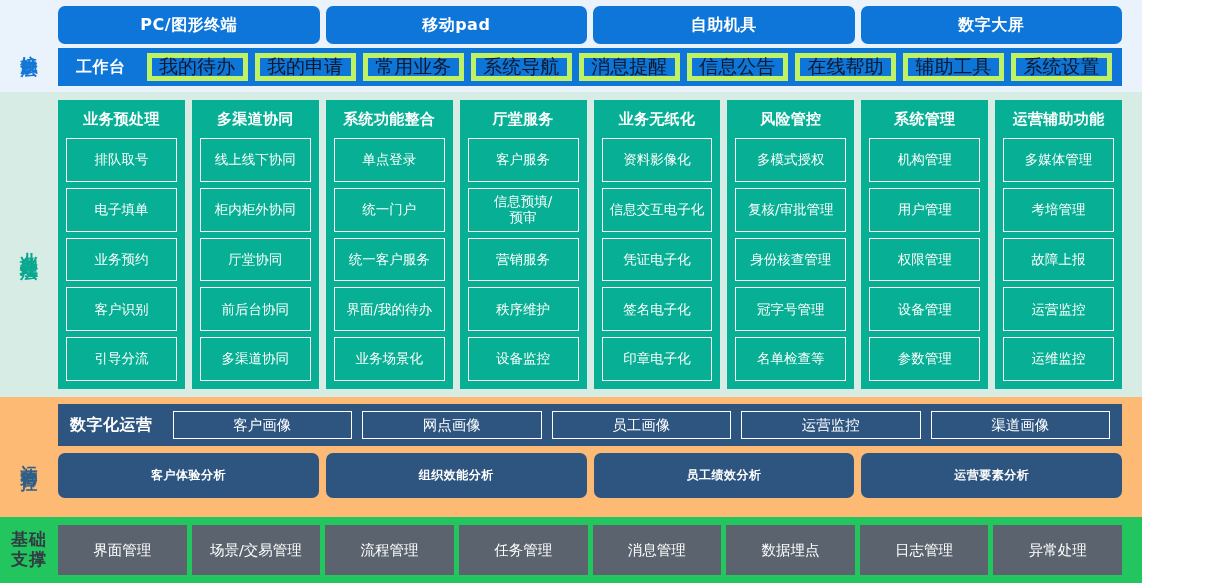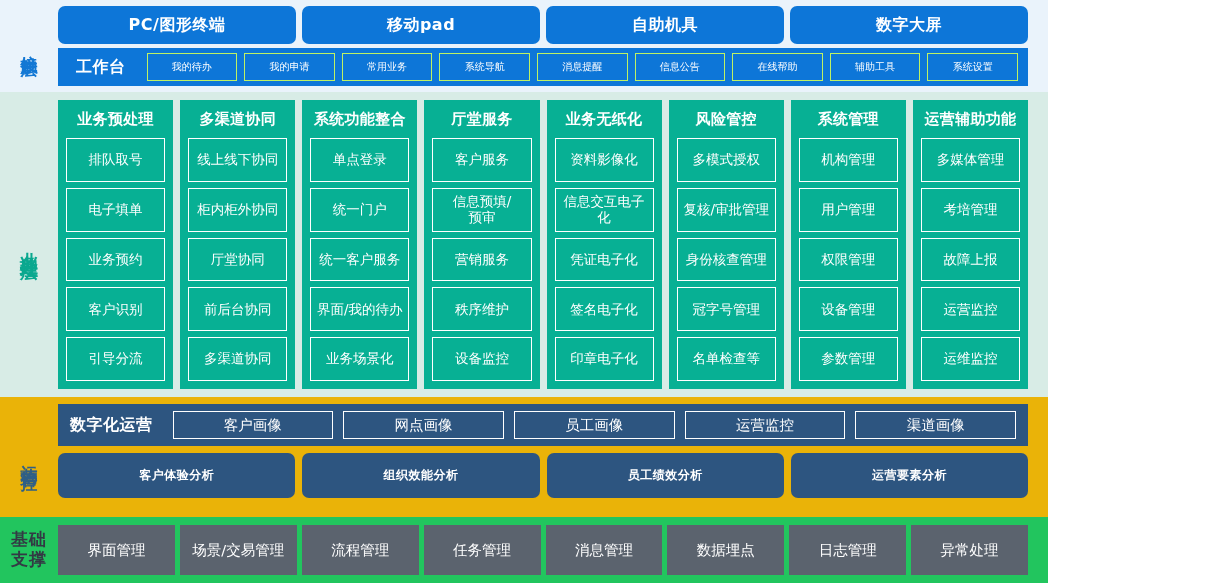--- a/index.html
+++ b/index.html
@@ -2,21 +2,21 @@
 <html><head>
 <meta charset="utf-8">
 <style>
   * { box-sizing: border-box; margin: 0; padding: 0; }
   html, body {
     width: 1230px; height: 583px;
     background: #ffffff;
     font-family: "DejaVu Sans", "Liberation Sans", sans-serif;
     overflow: hidden;
   }
-  #page { width: 1048px; height: 583px; position: relative; display: flex; flex-direction: column; }
+  #page { width: 1142px; height: 583px; position: relative; display: flex; flex-direction: column; }
 
   
   .band { display: flex; align-items: stretch; width: 100%; }
   .band-label {
     width: 58px; flex: 0 0 58px;
     display: flex; align-items: center; justify-content: center;
     font-weight: bold; font-size: 17px; line-height: 1.12;
     letter-spacing: 1px;
   }
   .band-label .vtext {
@@ -37,23 +37,23 @@
   }
   .row-workbench {
     display: flex; align-items: center; gap: 7px; height: 40px;
     background: #0d76d8; padding: 0 10px;
   }
   .workbench-title {
     color: #ffffff; font-weight: bold; font-size: 16px;
     padding: 0 14px 0 8px; white-space: nowrap; letter-spacing: 0.5px;
   }
   .wb-item {
-    flex: 1 1 0; height: 28px; border: 1px solid #bef264;
-    display: flex; align-items: center; justify-content: center;
-    color: #ffffff; font-size: 10px; white-space: nowrap;
+    flex: 1 1 0; height: 28px; border: 5px solid #bef264;
+    display: flex; align-items: center; justify-content: center;
+    color: #0f172a; font-size: 19px; white-space: nowrap;
   }
 
   
   .business-band { background: #d8ece6; flex: 1 1 auto; padding: 8px 0; min-height: 0; }
   .business-band .band-label { color: #0aa88f; font-size: 18px; }
   .business-body {
     flex-direction: row; gap: 7px; padding-right: 20px; min-height: 0; border-radius: 17px;
   }
   .biz-col {
     flex: 1 1 0; background: #07b094;
@@ -67,21 +67,21 @@
   }
   .biz-item {
     width: 100%; flex: 1 1 0; min-height: 0;
     border: 1px solid #ffffff;
     display: flex; align-items: center; justify-content: center; text-align: center;
     color: #ffffff; font-size: 13.5px; line-height: 1.15; white-space: pre-line;
     padding: 18px 2px;
   }
 
   
-  .oper-band { background: #eab308; height: 120px; padding: 7px 0; }
+  .oper-band { background: #fdba74; height: 120px; padding: 7px 0; }
   .oper-band .band-label { color: #2f5f86; }
   .oper-body { padding-right: 20px; gap: 7px; }
   .row-portrait {
     display: flex; align-items: center; gap: 10px; height: 42px;
     background: #2d5580; padding: 0 12px;
   }
   .portrait-title {
     color: #ffffff; font-weight: bold; font-size: 16px;
     padding-right: 10px; white-space: nowrap; letter-spacing: 0.5px;
   }

